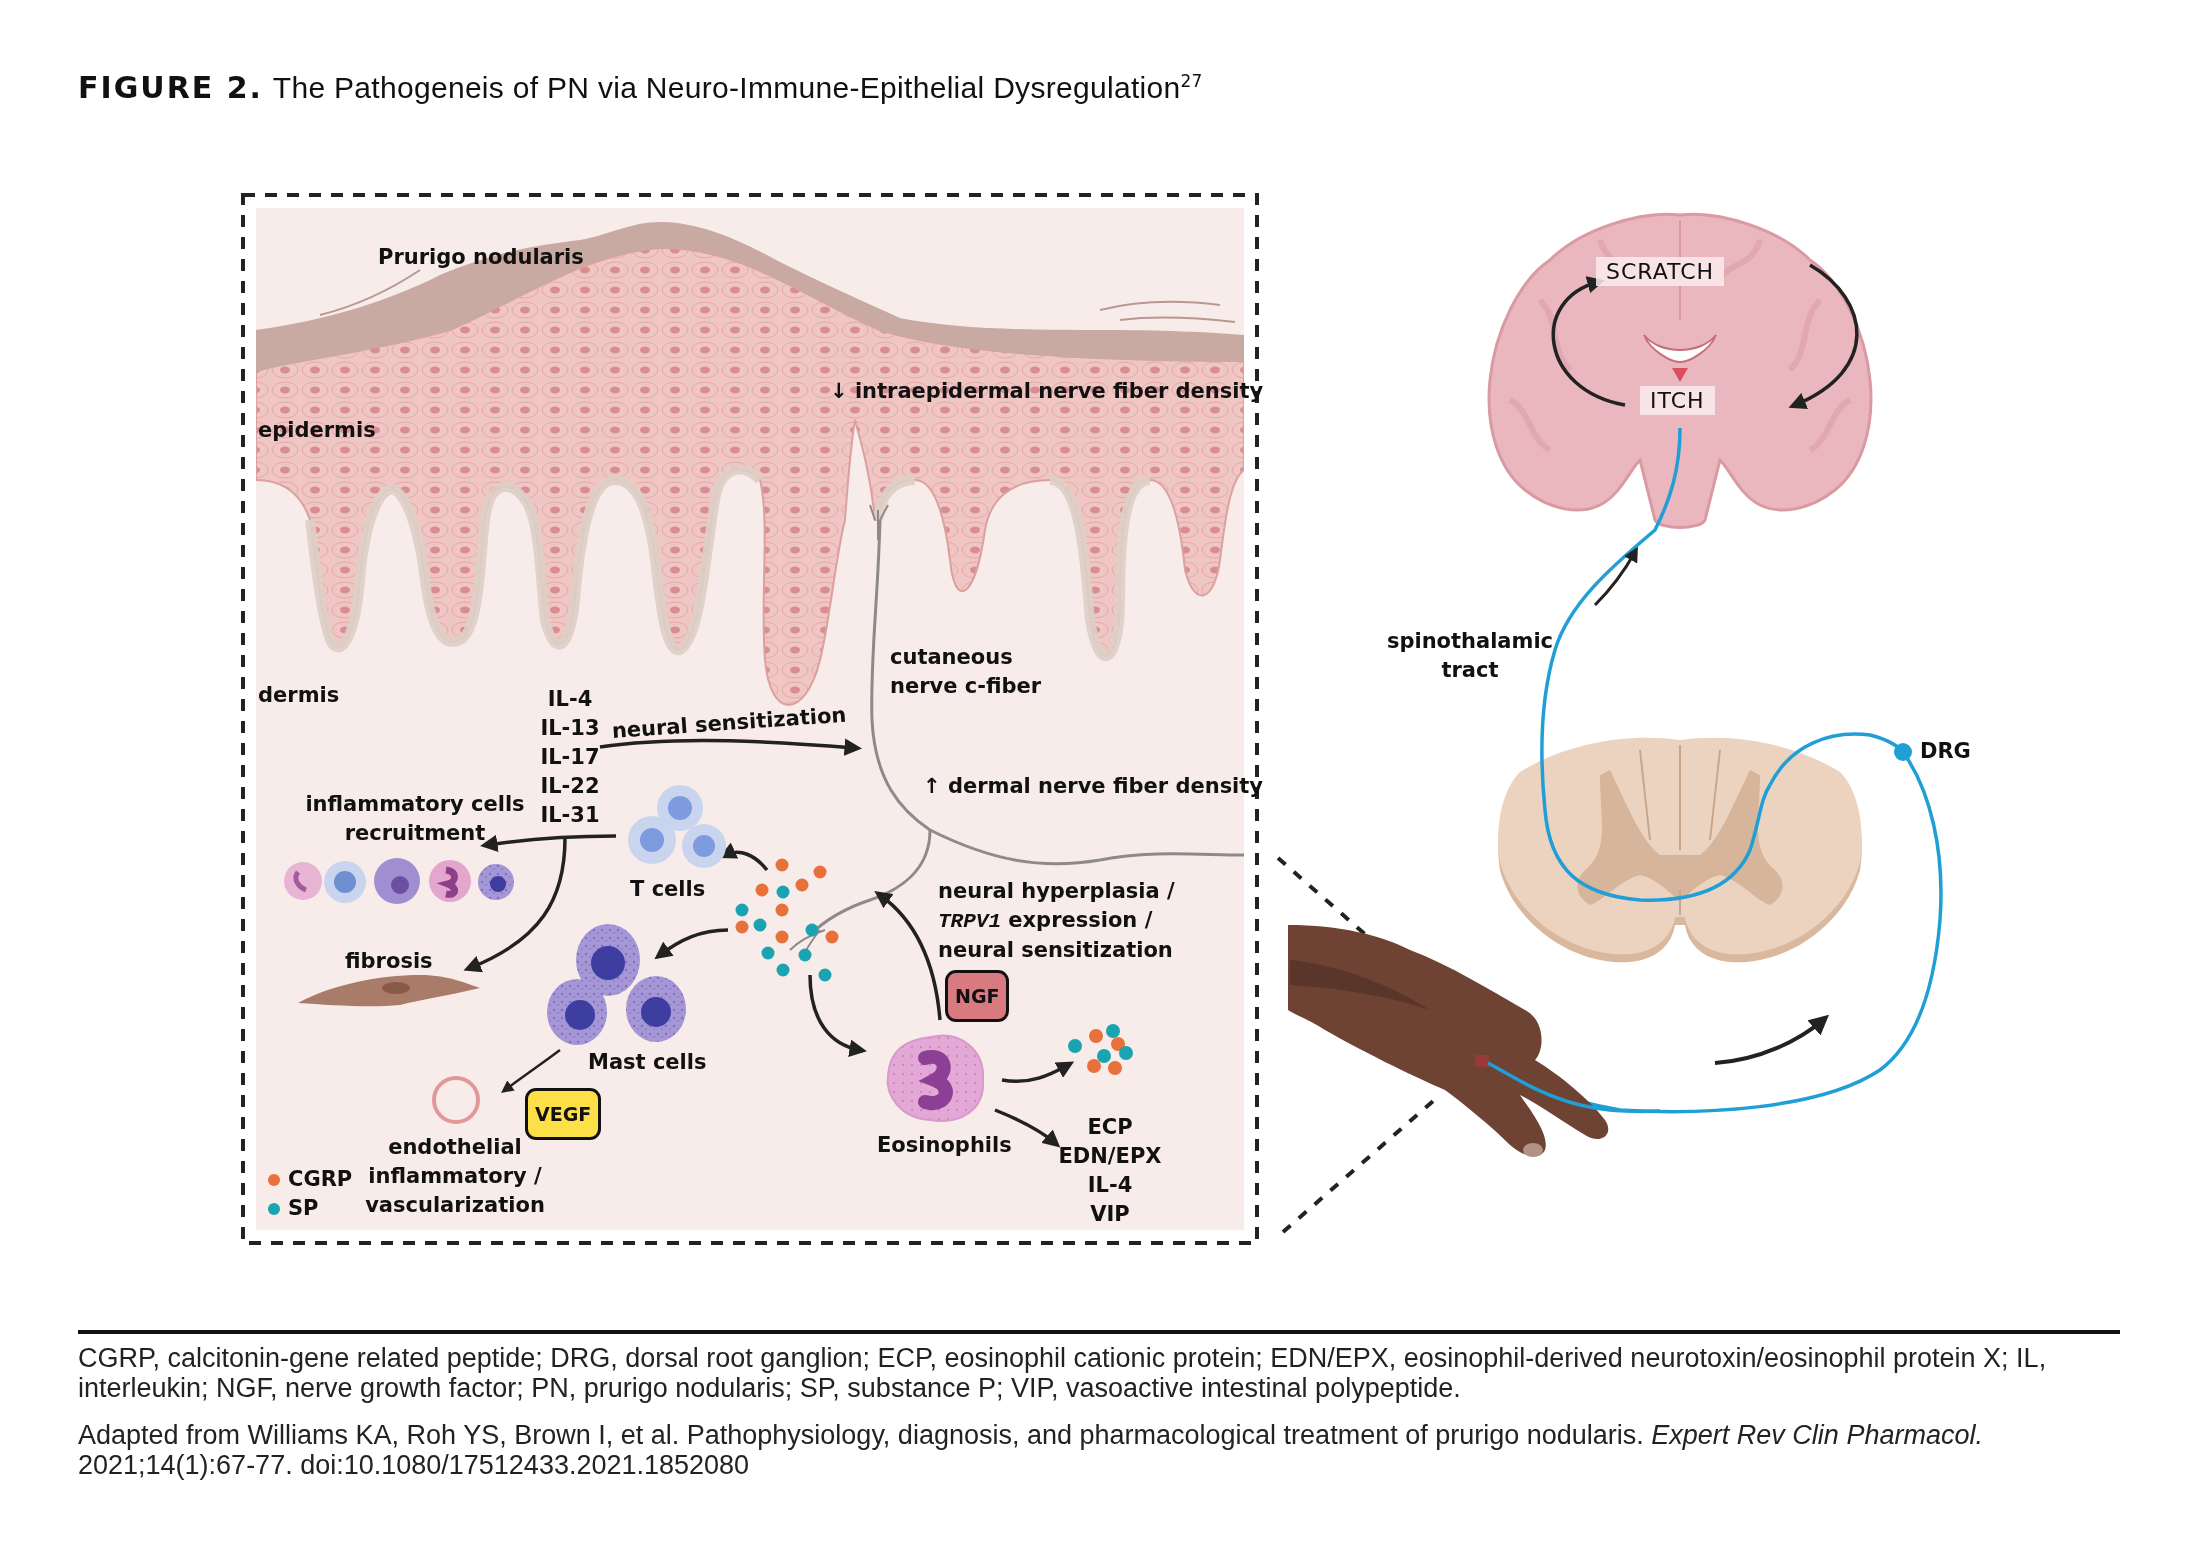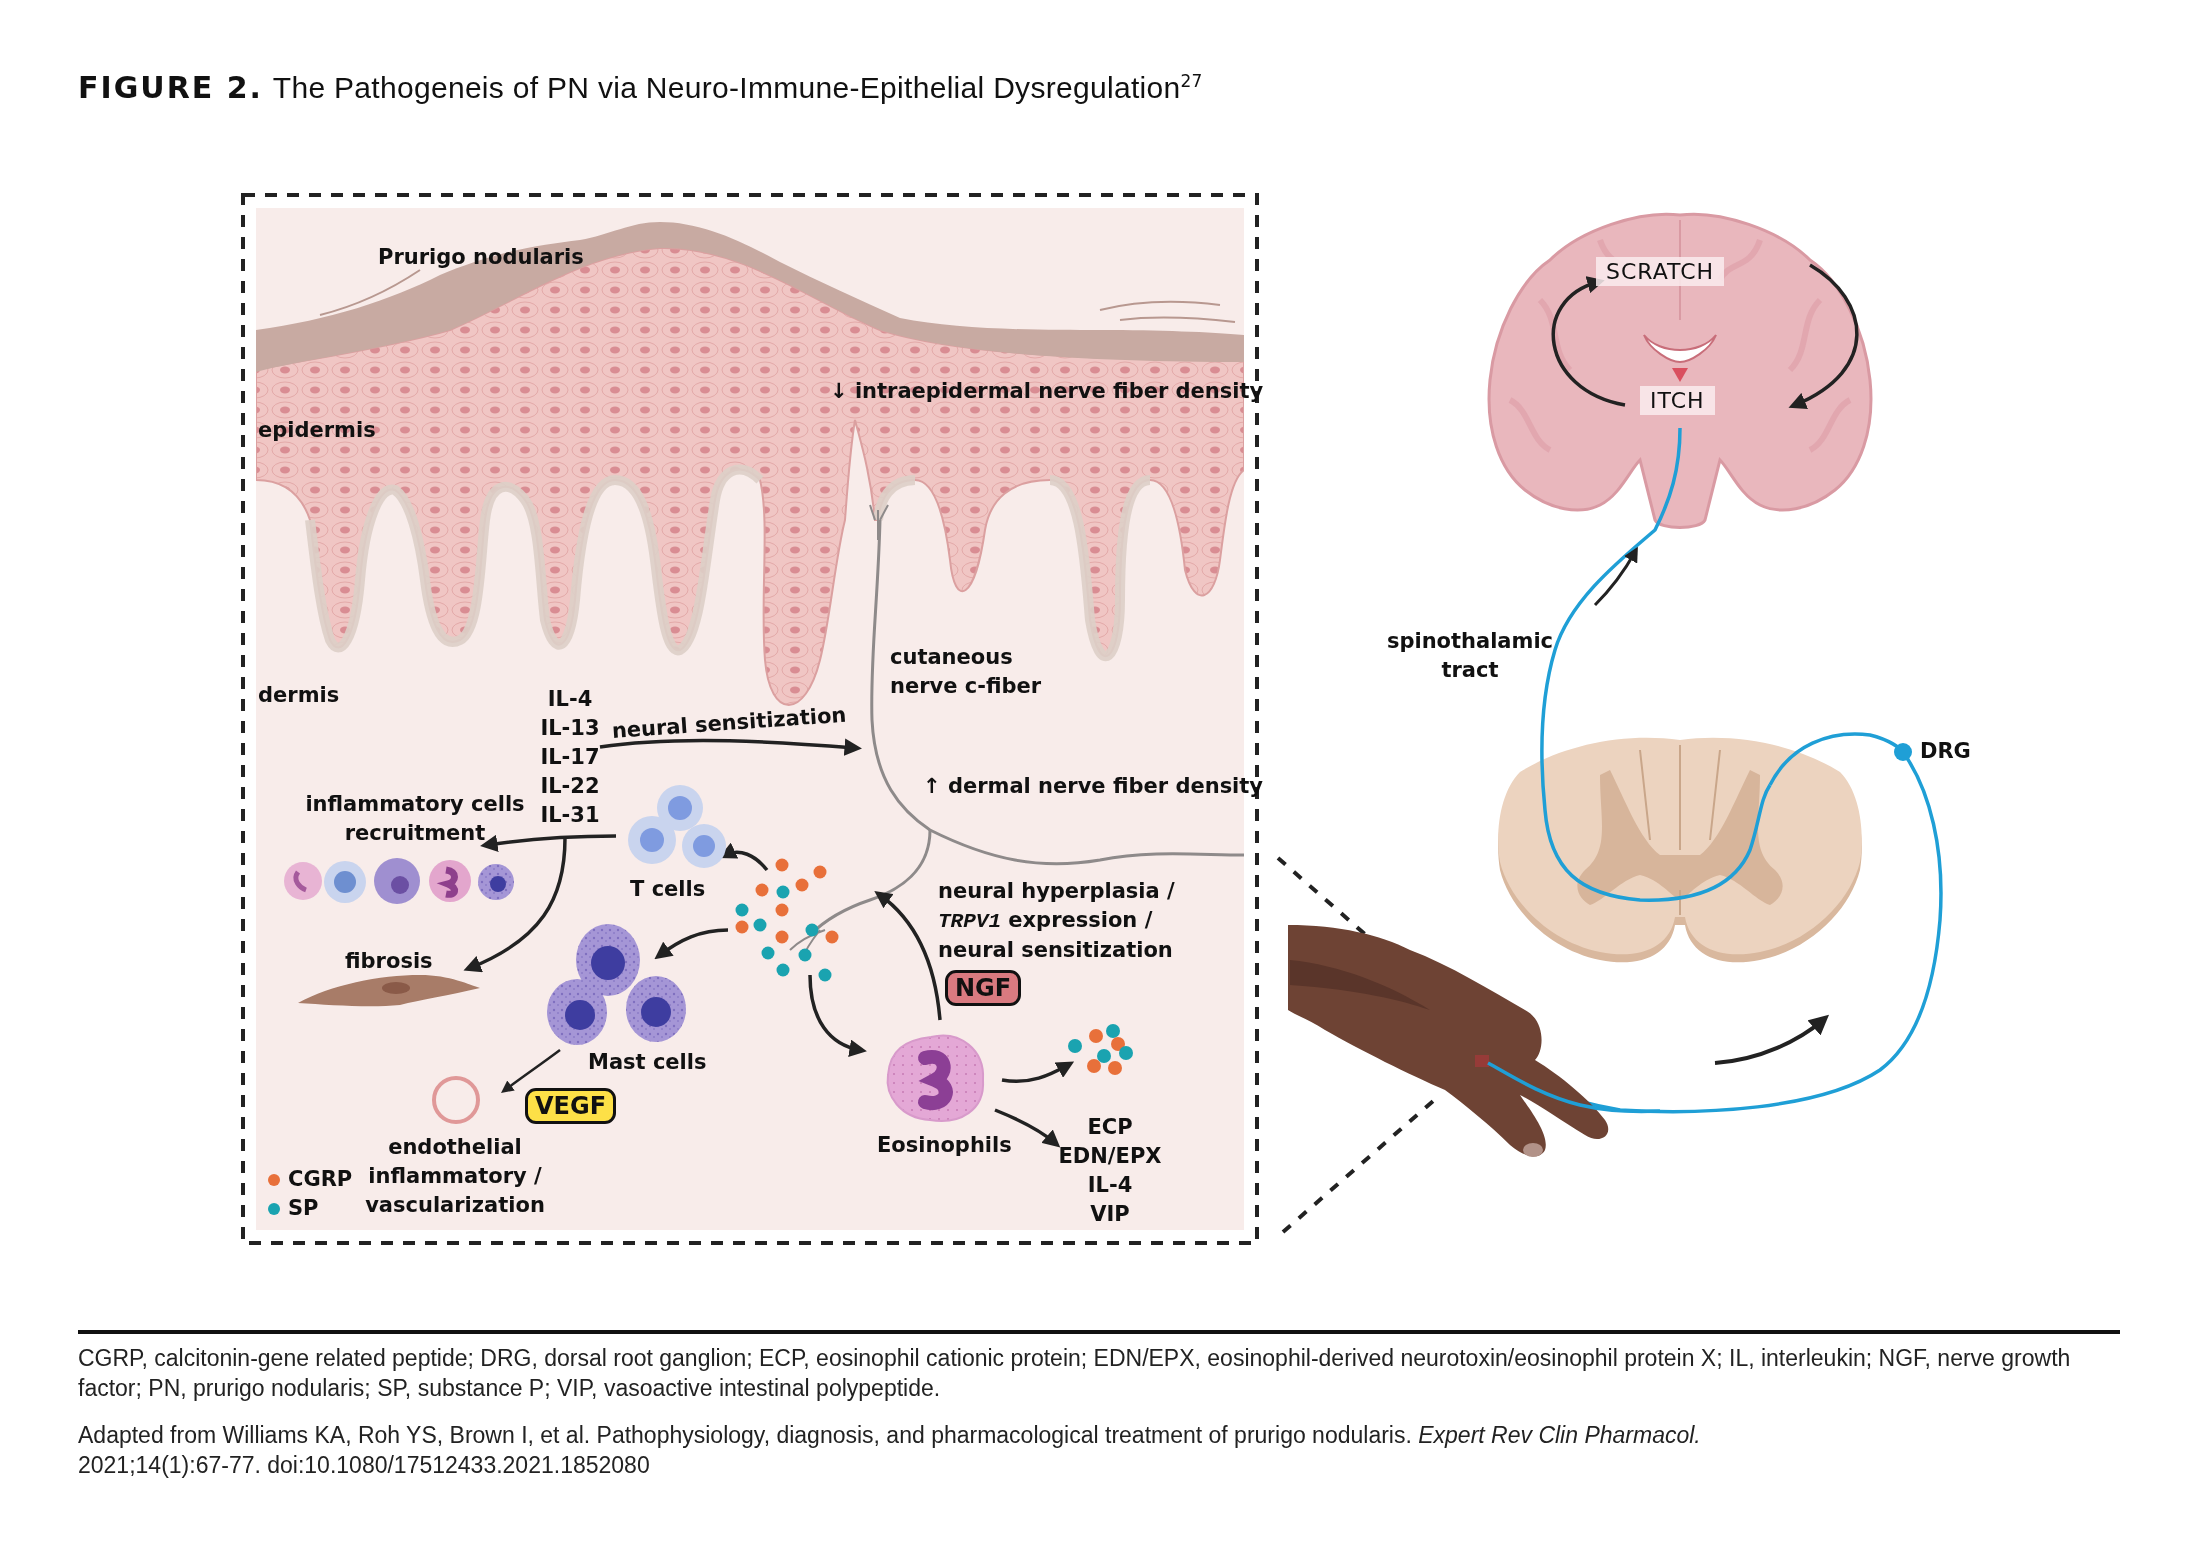--- a/index.html
+++ b/index.html
@@ -8,26 +8,26 @@
   .abs { position: absolute; }
   #title { left: 78px; top: 70px; font-size: 30px; white-space: nowrap; letter-spacing: 0.3px; }
   #title .fig { font-weight: bold; letter-spacing: 2px; font-family: "DejaVu Sans", sans-serif; }
   #title .txt { font-family: "Liberation Sans", sans-serif; font-weight: normal; }
   #title sup { font-size: 17px; vertical-align: super; }
   svg#fig { position: absolute; left: 0; top: 0; }
   .lbl { position: absolute; font-family: "DejaVu Sans", sans-serif; font-weight: bold;
          font-size: 21px; line-height: 29px; color: #111; white-space: nowrap; }
   .lbl.c { text-align: center; }
   .lbl i { font-style: italic; font-family: Liberation Mono, monospace; }
-  .pill { position: absolute; font-family: "DejaVu Sans", sans-serif; font-weight: bold; font-size: 24px;
-          border: 3px solid #111; border-radius: 11px; padding: 2px 7px; line-height: 26px; }
+  .pill { position: absolute; font-family: "DejaVu Sans", sans-serif; font-weight: bold; font-size: 19px;
+          border: 3px solid #111; border-radius: 11px; padding: 10px 7px; line-height: 26px; }
   .brainlbl { position: absolute; font-family: "DejaVu Sans", sans-serif; font-size: 22px; letter-spacing: 1px;
               background: rgba(250,236,238,0.85); padding: 2px 10px; color: #111; }
   #sep { position: absolute; left: 78px; top: 1330px; width: 2042px; height: 4px; background: #111; }
-  .foot { position: absolute; left: 78px; font-family: "Liberation Sans", sans-serif; font-size: 23px;
+  .foot { position: absolute; left: 78px; font-family: "Liberation Sans", sans-serif; font-size: 27px;
           line-height: 30px; color: #222; width: 2060px; }
   .foot i { font-style: italic; }
 </style>
 </head>
 <body>
 
 <div id="title" class="abs">
   <span class="fig">FIGURE 2.</span>
   <span class="txt">The Pathogeneis of PN via Neuro-Immune-Epithelial Dysregulation</span><sup>27</sup>
 </div>

